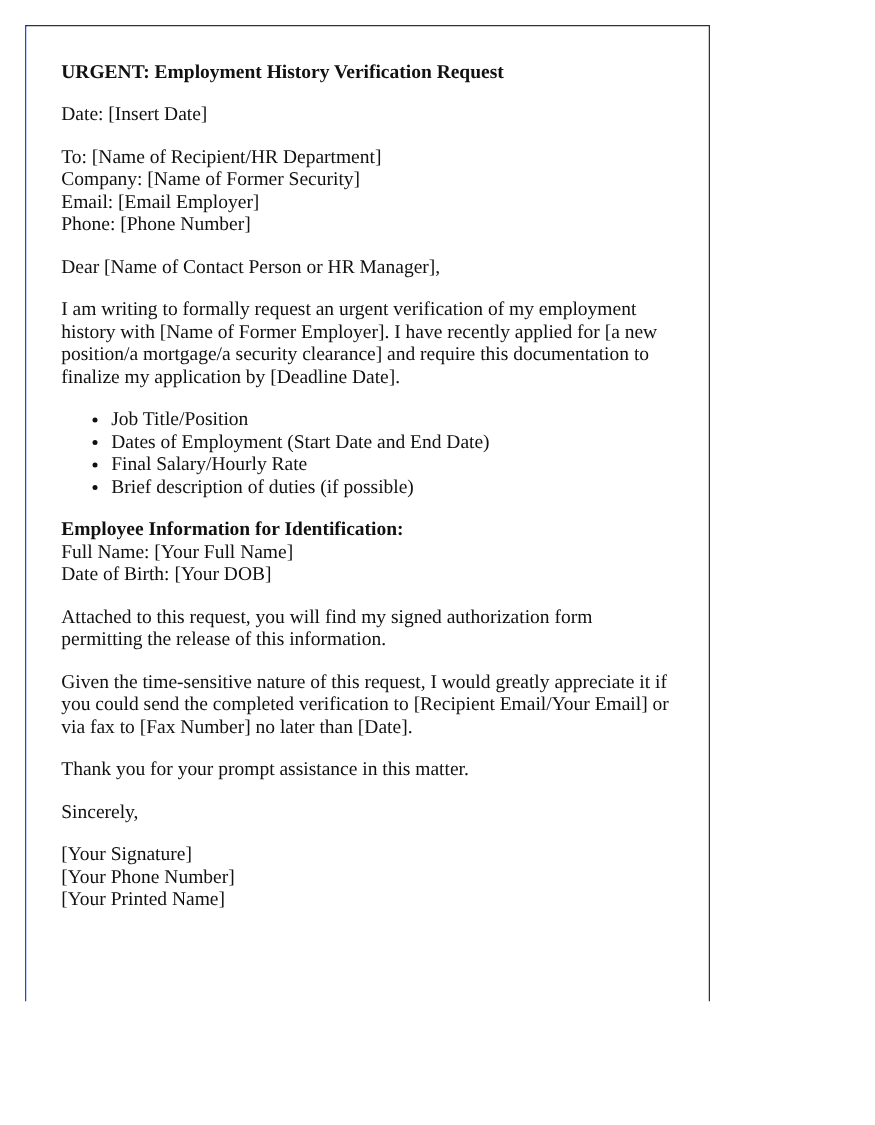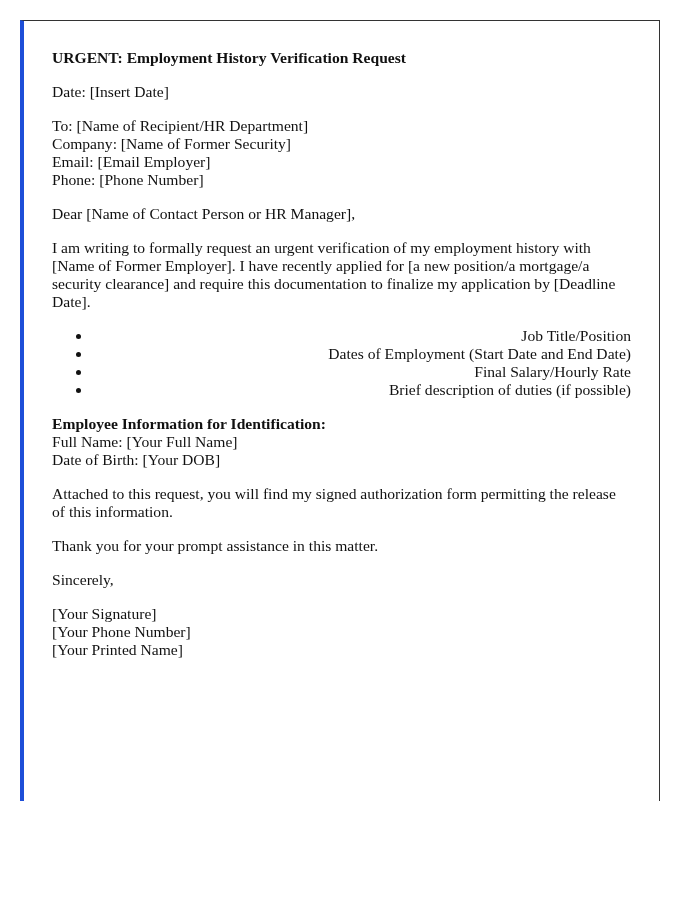--- a/index.html
+++ b/index.html
@@ -10,23 +10,23 @@
     body {
       width: 700px;
       height: 900px;
       position: relative;
       overflow: hidden;
     }
     .page {
       position: absolute;
       left: 20px;
       top: 20px;
-      width: 640px;
+      width: 548px;
       height: 781px;
-      border-left: 4px solid #1d4ed8;
+      border-left: 1px solid #1d4ed8;
       border-right: 1px solid #333333;
       border-top: 1px solid #333333;
       overflow: hidden;
       box-sizing: border-box;
       padding: 28px 28px 0 28px;
       font-family: "Liberation Serif", "DejaVu Serif", serif;
       font-size: 15.6px;
       line-height: 18px;
       color: #111111;
     }
@@ -37,21 +37,20 @@
       font-weight: bold;
       margin: 0 0 16px 0;
     }
     .block-line {
       display: block;
     }
     ul.details {
       margin: 0 0 16px 0;
       padding-left: 40px;
       list-style: disc;
-      text-align: right;
     }
     ul.details li {
       margin: 0;
     }
     .section-heading {
       font-weight: bold;
       display: block;
     }
   </style>
 </head>
@@ -83,20 +82,21 @@
   </ul>
 
   <p>
     <span class="section-heading">Employee Information for Identification:</span>
     <span class="block-line">Full Name: [Your Full Name]</span>
     <span class="block-line">Date of Birth: [Your DOB]</span>
   </p>
 
   <p>Attached to this request, you will find my signed authorization form permitting the release of this information.</p>
 
+  <p>Given the time-sensitive nature of this request, I would greatly appreciate it if you could send the completed verification to [Recipient Email/Your Email] or via fax to [Fax Number] no later than [Date].</p>
 
   <p>Thank you for your prompt assistance in this matter.</p>
 
   <p>Sincerely,</p>
 
   <p>
     <span class="block-line">[Your Signature]</span>
     <span class="block-line">[Your Phone Number]</span>
     <span class="block-line">[Your Printed Name]</span>
   </p>

